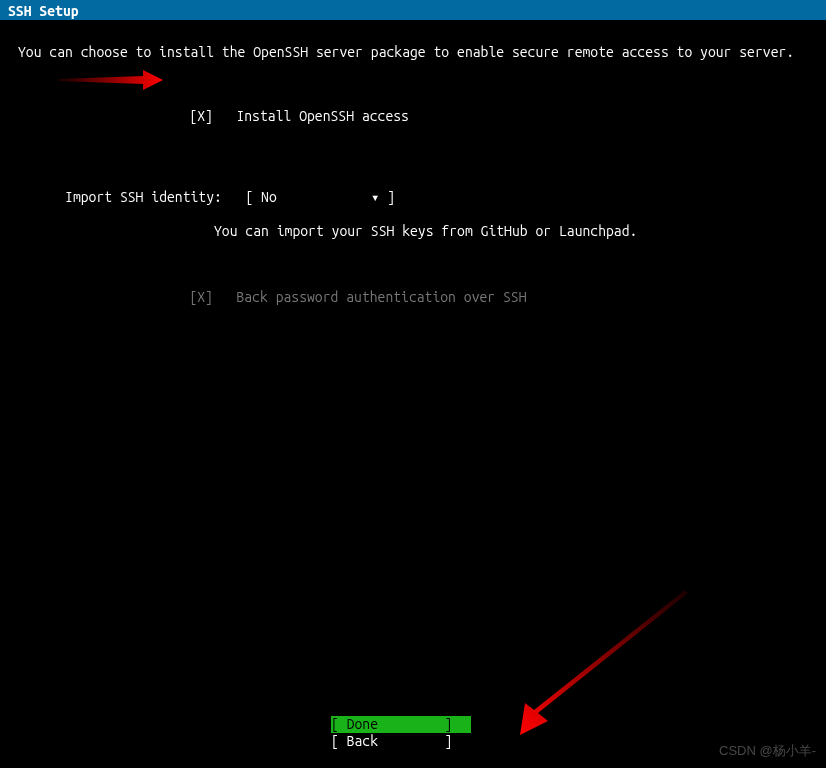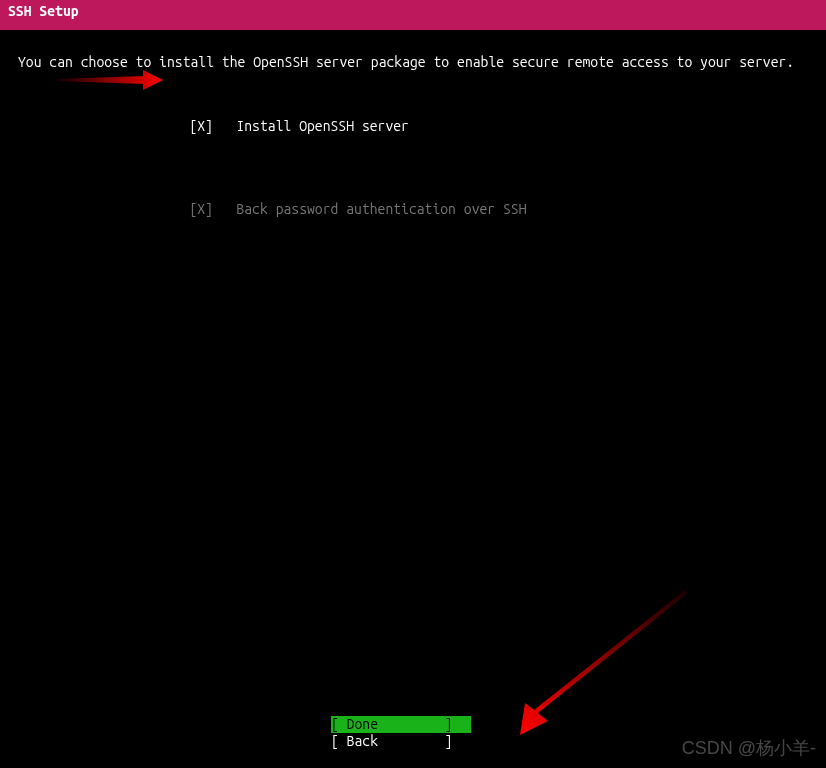--- a/index.html
+++ b/index.html
@@ -11,25 +11,25 @@
       width: 826px;
       height: 768px;
       background: #000;
       font-family: "Ubuntu Mono", "DejaVu Sans Mono", "Courier New", monospace;
       font-size: 14px;
       color: #fff;
       overflow: hidden;
       position: relative;
     }
     .header {
-      background: #be185d;
+      background: #0369a1;
       color: #fff;
       padding: 3px 8px;
       font-weight: bold;
-      height: 30px;
+      height: 20px;
       line-height: 16px;
     }
     .content {
       padding: 0;
       position: relative;
     }
     .intro {
       padding: 24px 18px 0 18px;
       color: #fff;
     }
@@ -97,39 +97,45 @@
       pointer-events: none;
     }
     .arrow svg {
       display: block;
     }
     .watermark {
       position: absolute;
       right: 10px;
       bottom: 8px;
       color: rgba(200,200,200,0.35);
-      font-size: 18px;
+      font-size: 13px;
       font-family: sans-serif;
     }
   </style>
 </head>
 <body>
 
 <div class="header">
   <span>SSH Setup</span>
 </div>
 
 <div class="content">
 
   <div class="intro row">You can choose to install the OpenSSH server package to enable secure remote access to your server.</div>
 
   <div class="install-row row">
-    <span>[X]</span><span>   </span><span>Install OpenSSH server</span>
+    <span>[X]</span><span>   </span><span>Install OpenSSH access</span>
   </div>
 
+  <div class="identity-block">
+    <div class="row">
+      <span class="identity-label">Import SSH identity:</span><span>   </span><span class="dropdown"><span>[ </span><span class="dropdown-value">No</span><span>▾</span><span> ]</span></span>
+    </div>
+    <div class="row identity-help">You can import your SSH keys from GitHub or Launchpad.</div>
+  </div>
 
 
   <div class="allow-row row">
     <span>[X]</span><span>   </span><span>Back password authentication over SSH</span>
   </div>
 
 </div>
 
 <div class="buttons">
   <div>

